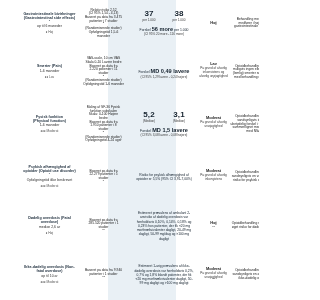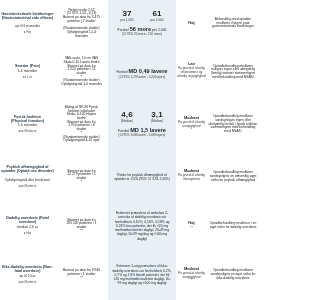--- a/index.html
+++ b/index.html
@@ -13,21 +13,21 @@
     position:relative;width:259px;height:300px;box-sizing:border-box;
     background:#ffffff;
   }
   
   .shade-band{
     position:absolute;top:0;left:108px;width:68px;height:300px;
     background:#e9f0f5;z-index:0;
   }
   table.sof{
     position:relative;z-index:1;
-    width:259px;border-collapse:collapse;table-layout:fixed;
+    width:259px;border-collapse:collapse;table-layout:fixed;margin-left:22px;
   }
   table.sof td{
     vertical-align:middle;
     padding:2px 1px;
     line-height:1.12;
     background:transparent;
   }
   col.c-outcome{width:55px;}
   col.c-basis{width:53px;}
   col.c-effect{width:68px;}
@@ -97,21 +97,21 @@
           <span>Opfølgningstid 1,5-6</span>
           <span>måneder</span>
         </td>
         <td class="effect">
           <div class="eff-row">
             <div class="eff-cell">
               <div class="eff-big">37</div>
               <div class="eff-small">per 1.000</div>
             </div>
             <div class="eff-cell">
-              <div class="eff-big">61</div>
+              <div class="eff-big">38</div>
               <div class="eff-small">per 1.000</div>
             </div>
           </div>
           <div class="eff-diff">
             <span>Forskel</span>
             <b>56 more</b>
             <span>per 1.000</span>
           </div>
           <div class="eff-ci">(CI 95% 20 more - 116 more)</div>
         </td>
@@ -165,21 +165,21 @@
           <span>bedre</span>
           <span>Baseret på data fra</span>
           <span>1.910 patienter i 8</span>
           <span>studier</span><sup>5</sup>
           <span>(Randomiserede studier)</span>
           <span>Opfølgningstid 4-24 uger</span>
         </td>
         <td class="effect">
           <div class="eff-row">
             <div class="eff-cell">
-              <div class="eff-big">4,6</div>
+              <div class="eff-big">5,2</div>
               <div class="eff-small">(Median)</div>
             </div>
             <div class="eff-cell">
               <div class="eff-big">3,1</div>
               <div class="eff-small">(Median)</div>
             </div>
           </div>
           <div class="eff-diff">
             <span>Forskel</span>
             <b>MD 1,5 lavere</b>

